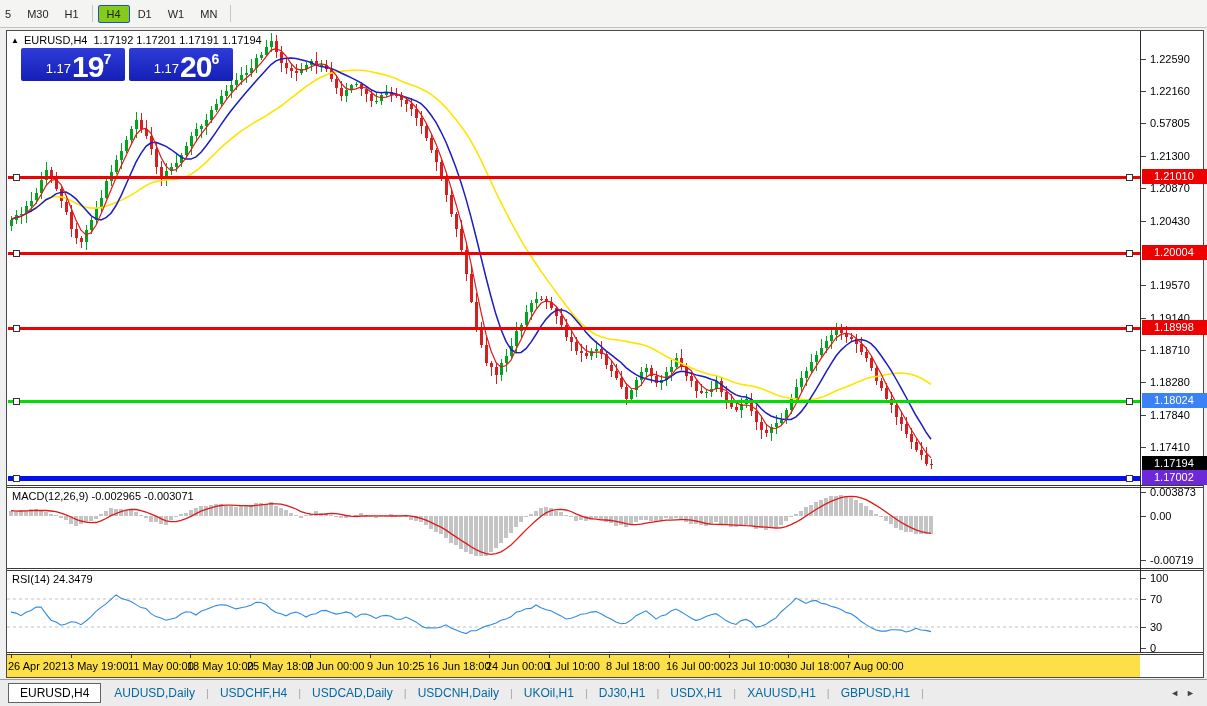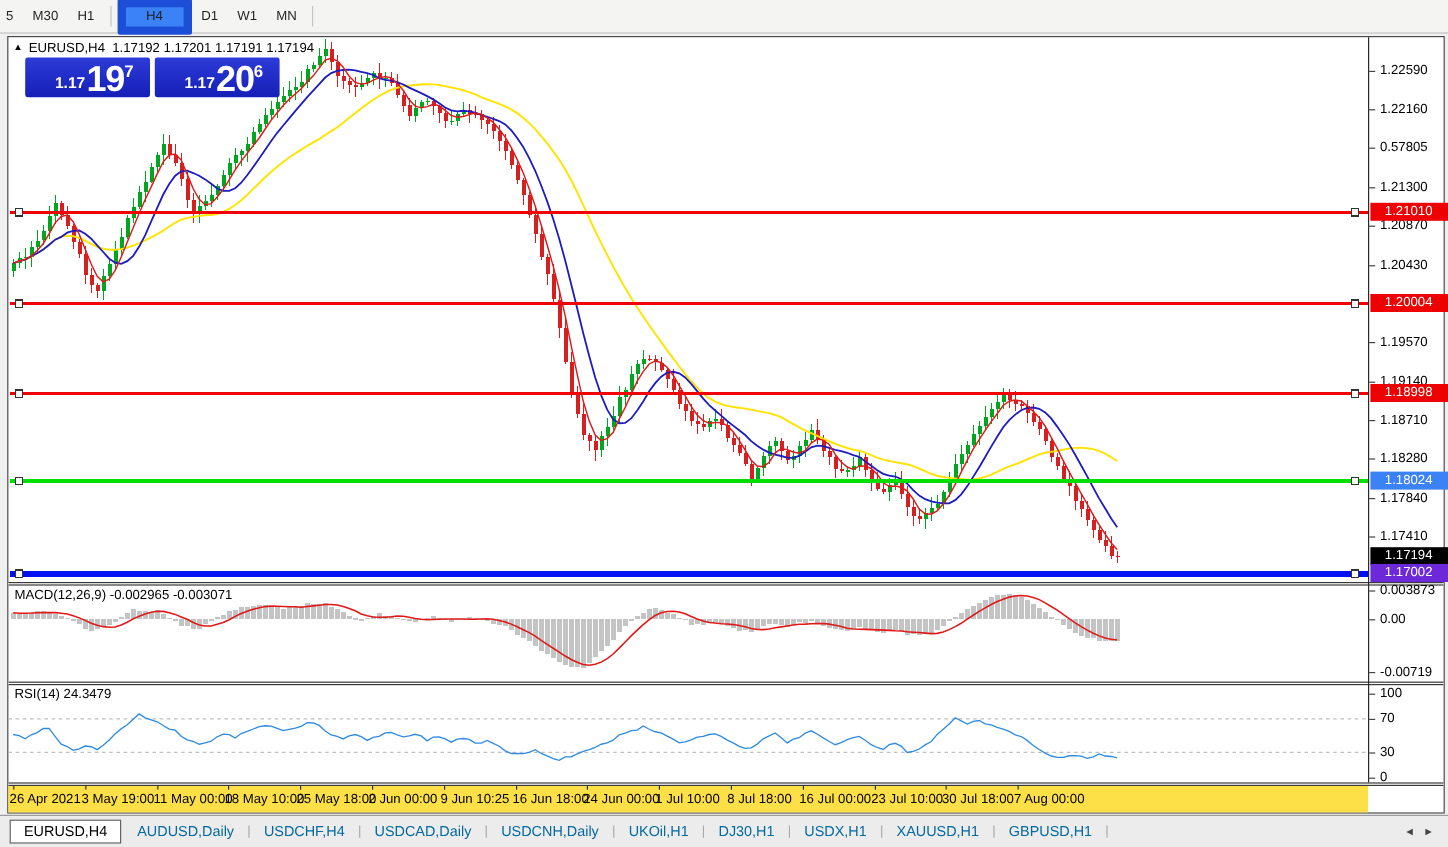--- a/index.html
+++ b/index.html
@@ -3,21 +3,21 @@
 <meta charset="utf-8">
 <style>
   html,body{margin:0;padding:0;background:#f0f0f0}
   #app{position:relative;width:1207px;height:706px;background:#f0f0f0;
        font-family:"Liberation Sans",sans-serif;font-size:11px;color:#000;overflow:hidden}
 
   
   #toolbar{position:absolute;left:0;top:0;width:100%;height:28px;background:#f4f4f3;
            border-bottom:1px solid #c2c2c2;display:flex;align-items:center;box-sizing:border-box}
   .tf{padding:3px 8px;color:#1f1f1f;cursor:default;white-space:nowrap}
-  .tf.active{background:#3b82f6;border:7px solid #1d4ed8;border-radius:2px;padding:2px 17px}
+  .tf.active{background:#84cc16;border:1px solid #1d4ed8;border-radius:2px;padding:2px 8px}
   .tb-div{width:1px;height:17px;background:#c6c6c6;margin:0 5px}
 
   
   #win{position:absolute;left:6px;top:30px;width:1196px;height:646px;background:#fff;border:1px solid #4a4a4a}
   #title{position:absolute;left:4px;top:3px;color:#000;white-space:nowrap;z-index:6}
   #title .tri{font-size:8px;margin-right:5px;vertical-align:1px}
   #title .ohlc{margin-left:6px}
 
   
   #tpanel{position:absolute;left:14px;top:15px;width:216px;z-index:7}
@@ -25,21 +25,21 @@
   .btn-trade{width:61px;background:linear-gradient(#3d4ee3,#1a27c4);color:#fff;font-size:13px;
              display:flex;align-items:center;justify-content:center;border:1px solid #1018a0;
              border-radius:3px;box-sizing:border-box}
   .spin{width:18px;background:#eef1f7;border:1px solid #9aaec6;display:flex;align-items:center;
         justify-content:center;color:#3a56c8;font-size:8px;box-sizing:border-box}
   .vol{width:56px;border:1px solid #9aaec6;border-left:none;border-right:none;text-align:right;
        font-size:13px;padding:0 5px;box-sizing:border-box;font-family:"Liberation Sans",sans-serif}
   .tp-row2{display:flex;margin-top:2px;gap:4px}
   .pbox{width:104px;height:33px;background:linear-gradient(#2d3bd8,#151fb6);border-radius:2px;color:#fff;
         display:flex;align-items:flex-end;justify-content:center;box-sizing:border-box;padding-bottom:1px}
-  .p-small{font-size:13px;font-weight:bold;margin:0 1px 4px 11px}
+  .p-small{font-size:13px;font-weight:normal;margin:0 1px 4px 11px}
   .p-big{font-size:30px;font-weight:bold;line-height:27px;letter-spacing:-1px}
   .p-sup{font-size:14px;font-weight:bold;margin-bottom:13px}
 
   .pane-svg{position:absolute;left:0;display:block}
   .sep{position:absolute;left:0;width:100%;height:3px;background:#fff;
        border-top:1px solid #3a3a3a;border-bottom:1px solid #3a3a3a;box-sizing:border-box}
   #vborder{position:absolute;left:1133px;top:0;width:1px;height:621px;background:#2a2a2a}
   .indlabel{position:absolute;left:5px;color:#000;white-space:nowrap;z-index:3}
 
   

